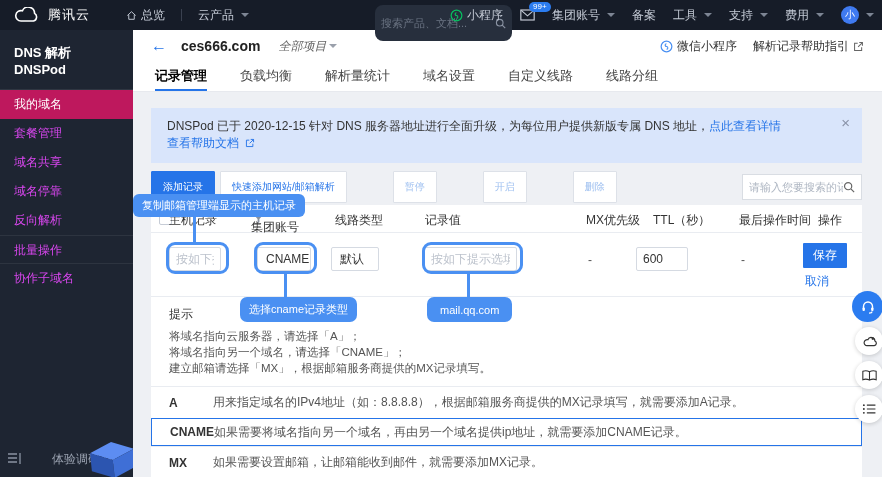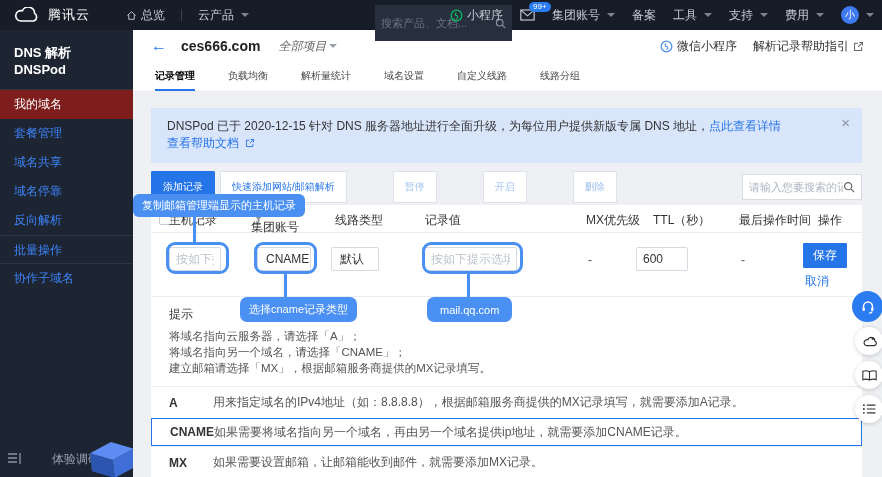--- a/index.html
+++ b/index.html
@@ -6,51 +6,51 @@
   html,body { width:882px; height:477px; overflow:hidden; }
   body { position:relative; background:#eef0f4; font-family:"Liberation Sans","DejaVu Sans",sans-serif; font-size:12px; color:#333; }
 
   
   .topbar { position:absolute; top:0; left:0; width:882px; height:30px; background:#161c28; display:flex; align-items:center; z-index:60; color:#c5cbd6; }
   .tb-left { display:flex; align-items:center; gap:10px; padding-left:12px; }
   .tb-brand { color:#fff; font-size:13px; font-weight:normal; letter-spacing:1px; }
   .tb-item { display:flex; align-items:center; gap:4px; font-size:12px; cursor:pointer; }
   .tb-divider { width:1px; height:12px; background:#3a4150; margin:0 6px; }
   .chev { display:inline-block; width:0; height:0; border-left:4px solid transparent; border-right:4px solid transparent; border-top:4px solid #7d8594; margin-left:3px; }
-  .tb-search { position:absolute; left:375px; top:5px; width:137px; height:20px; background:#272f3d; border-radius:0; display:flex; align-items:center; padding:18px 6px; }
+  .tb-search { position:absolute; left:375px; top:5px; width:137px; height:20px; background:#272f3d; border-radius:8px; display:flex; align-items:center; padding:18px 6px; }
   .tb-search input { flex:1; background:transparent; border:none; outline:none; color:#aeb6c2; font-size:11px; width:100px; }
   .tb-search input::placeholder { color:#6a7382; }
   .tb-right { position:absolute; right:8px; top:0; height:30px; display:flex; align-items:center; gap:17px; }
   .mail-wrap { position:relative; }
   .badge { position:absolute; top:-7px; left:9px; background:#2b7cf0; color:#fff; font-size:8px; line-height:10px; padding:0 4px; border-radius:6px; }
   .avatar { width:18px; height:18px; border-radius:50%; background:#3f7af0; color:#fff; font-size:10px; display:flex; align-items:center; justify-content:center; }
 
   
   .sidebar { position:absolute; top:30px; left:0; width:133px; height:447px; background:#1e2532; z-index:40; overflow:hidden; }
   .sb-title { color:#fff; font-size:13px; font-weight:bold; padding:14px 14px 12px; border-bottom:1px solid rgba(255,255,255,.08); }
-  .sb-item { height:29px; line-height:29px; padding-left:14px; color:#3b82f6; font-size:12px; cursor:pointer; }
-  .sb-item.active { background:#7f1d1d; color:#fff; }
+  .sb-item { height:29px; line-height:29px; padding-left:14px; color:#d946ef; font-size:12px; cursor:pointer; }
+  .sb-item.active { background:#be185d; color:#fff; }
   .sb-item.lined { border-top:1px solid rgba(255,255,255,.07); border-bottom:1px solid rgba(255,255,255,.07); }
   .sb-footer { position:absolute; bottom:0; left:0; width:133px; height:34px; }
   .sb-collapse { position:absolute; left:8px; bottom:10px; }
   .sb-survey { position:absolute; left:52px; bottom:9px; color:#9aa2b0; font-size:12px; display:flex; align-items:center; gap:3px; cursor:pointer; }
   .sb-cube { position:absolute; right:-4px; bottom:-4px; transform:rotate(-6deg); }
 
   
   .main { position:absolute; top:30px; left:133px; width:749px; height:447px; }
   .main-header { height:32px; background:#fff; display:flex; align-items:center; padding:0 18px; }
   .back-arrow { color:#2574e8; font-size:16px; font-weight:bold; cursor:pointer; margin-right:14px; line-height:1; }
   .domain-title { font-size:14px; font-weight:bold; color:#222; margin-right:18px; }
   .project-filter { color:#666; font-size:12px; display:flex; align-items:center; cursor:pointer;font-style:italic; }
   .project-filter .chev { border-top-color:#9aa0ab; }
   .mh-right { margin-left:auto; display:flex; align-items:flex-start; gap:16px; font-size:12px; color:#333; }
   .mh-link { display:flex; align-items:center; gap:4px; cursor:pointer; }
 
   .tabs { height:30px; background:#fff; border-bottom:1px solid #e7e9ee; display:flex; align-items:stretch; padding-left:22px; gap:33px; }
-  .tab { font-size:10px; color:#444; display:flex; align-items:center; cursor:pointer; border-bottom:2px solid transparent; }
+  .tab { font-size:13px; color:#444; display:flex; align-items:center; cursor:pointer; border-bottom:2px solid transparent; }
   .tab.active { color:#000; font-weight:bold; border-bottom-color:#2574e8; }
 
   .content { position:absolute; top:62px; left:0; width:749px; height:385px; background:#eef0f4;padding-left:13px; }
 
   .banner { position:absolute; left:18px; top:16px; width:711px; height:55px; background:#d9e5fb; padding:10px 16px; line-height:17px; font-size:12px; color:#333; }
   .banner a { color:#2574e8; text-decoration:none; cursor:pointer; }
   .banner .close { position:absolute; right:12px; top:6px; color:#8a93a8; font-size:15px; cursor:pointer; }
 
   .toolbar { position:absolute; left:18px; top:82px; width:711px; height:26px; display:flex; align-items:center; gap:5px; }
   .btn { height:32px; font-size:10px; border-radius:1px; padding:0 11px; display:flex; align-items:center; cursor:pointer; background:#fff; border:1px solid #dde1e8; }

